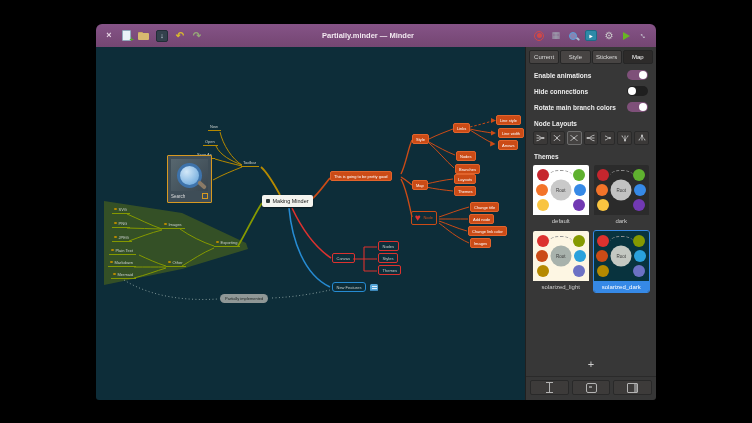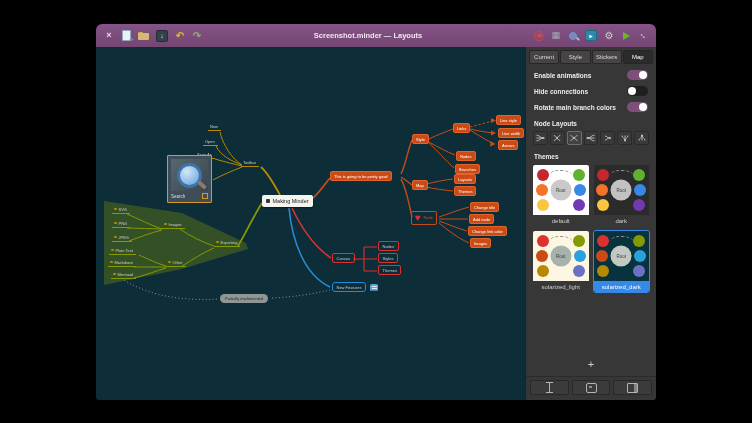--- a/index.html
+++ b/index.html
@@ -137,21 +137,21 @@
       <span class="ti folder">
         <i class="ftab"></i>
           <i class="fbody"></i>
       </span>
       <span class="ti savebox">
         <b>↓</b>
       </span>
       <span class="ti undo">↶</span>
       <span class="ti redo">↷</span>
     </div>
-    <div class="tb-title">Screenshot.minder — Layouts</div>
+    <div class="tb-title">Partially.minder — Minder</div>
     <div class="tb-right">
       <span class="ti">
           <i class="ring"></i>
         </span>
       <span class="ti gridg">▦</span>
       <span class="ti">
           <i class="lens"></i>
         </span>
       <span class="ti imgexp">
           <b>▸</b>

